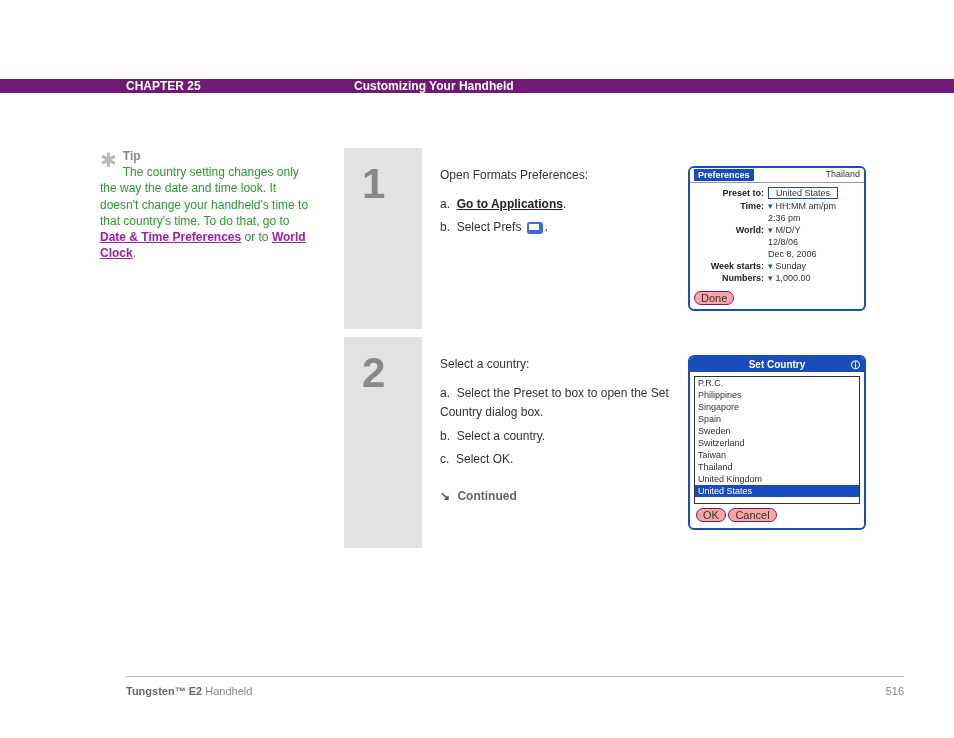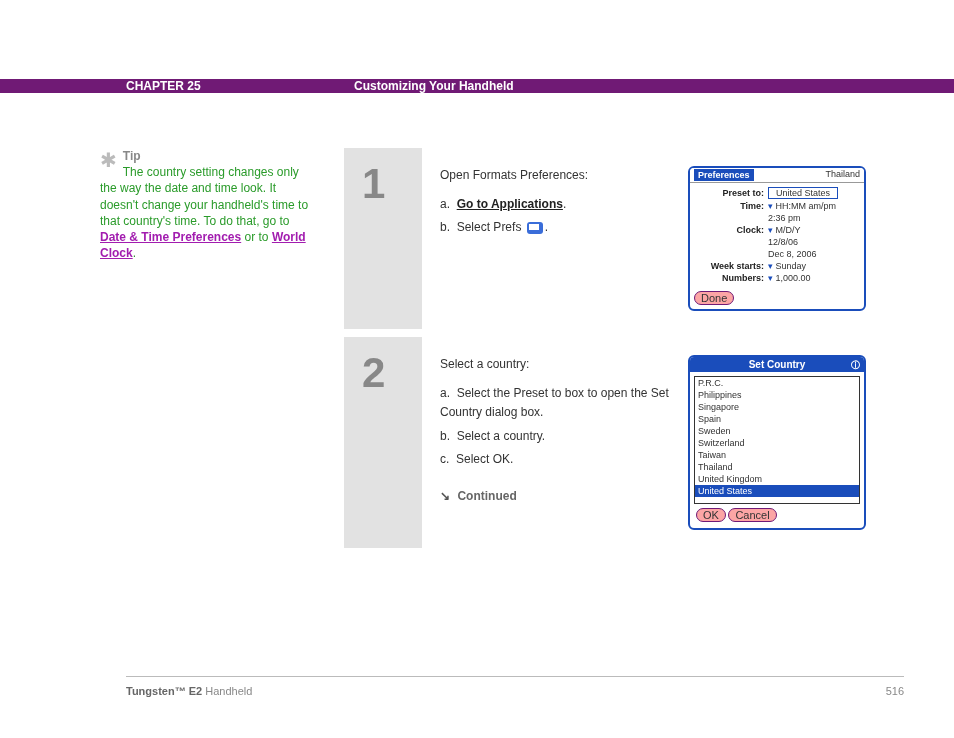--- a/index.html
+++ b/index.html
@@ -197,21 +197,21 @@
           </div>
           <div class="row">
             <span class="label">Time:</span>
             <span class="val drop">HH:MM am/pm</span>
           </div>
           <div class="row">
               <span class="label"></span>
               <span class="val">2:36 pm</span>
             </div>
           <div class="row">
-            <span class="label">Clock:</span>
+            <span class="label">World:</span>
             <span class="val drop">M/D/Y</span>
           </div>
           <div class="row">
               <span class="label"></span>
               <span class="val">12/8/06</span>
             </div>
           <div class="row">
               <span class="label"></span>
               <span class="val">Dec 8, 2006</span>
             </div>

